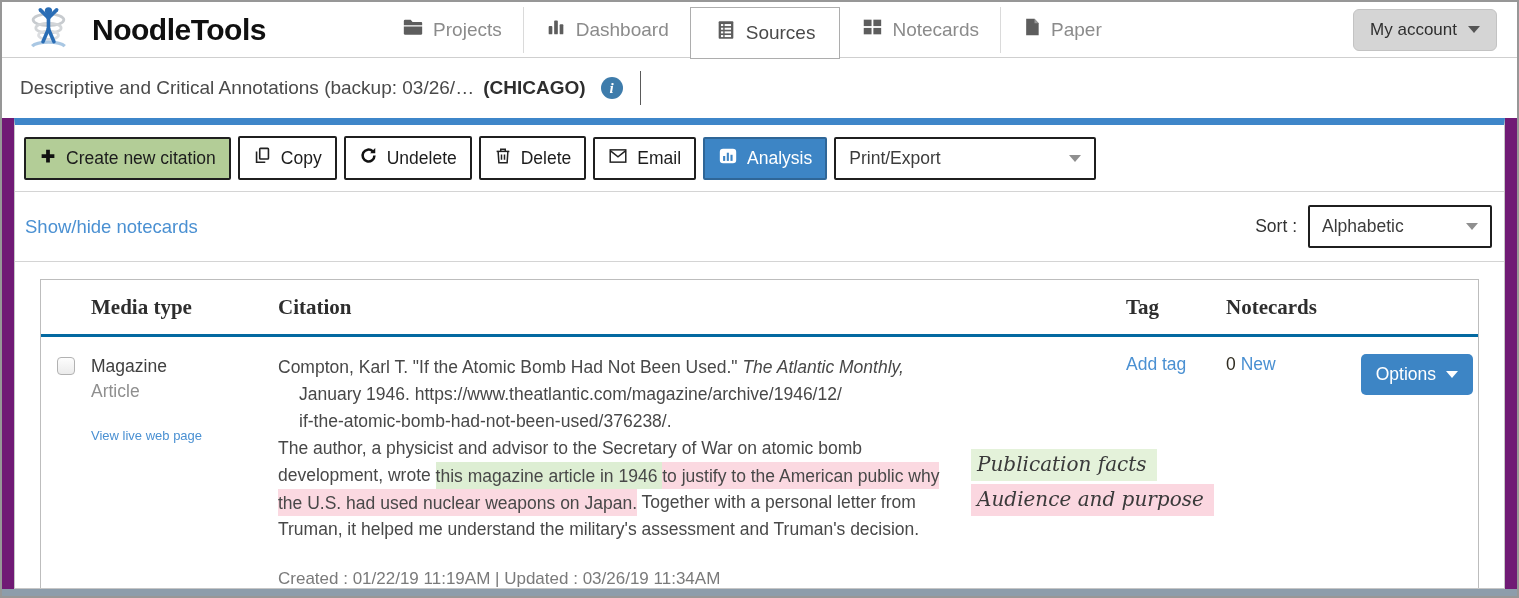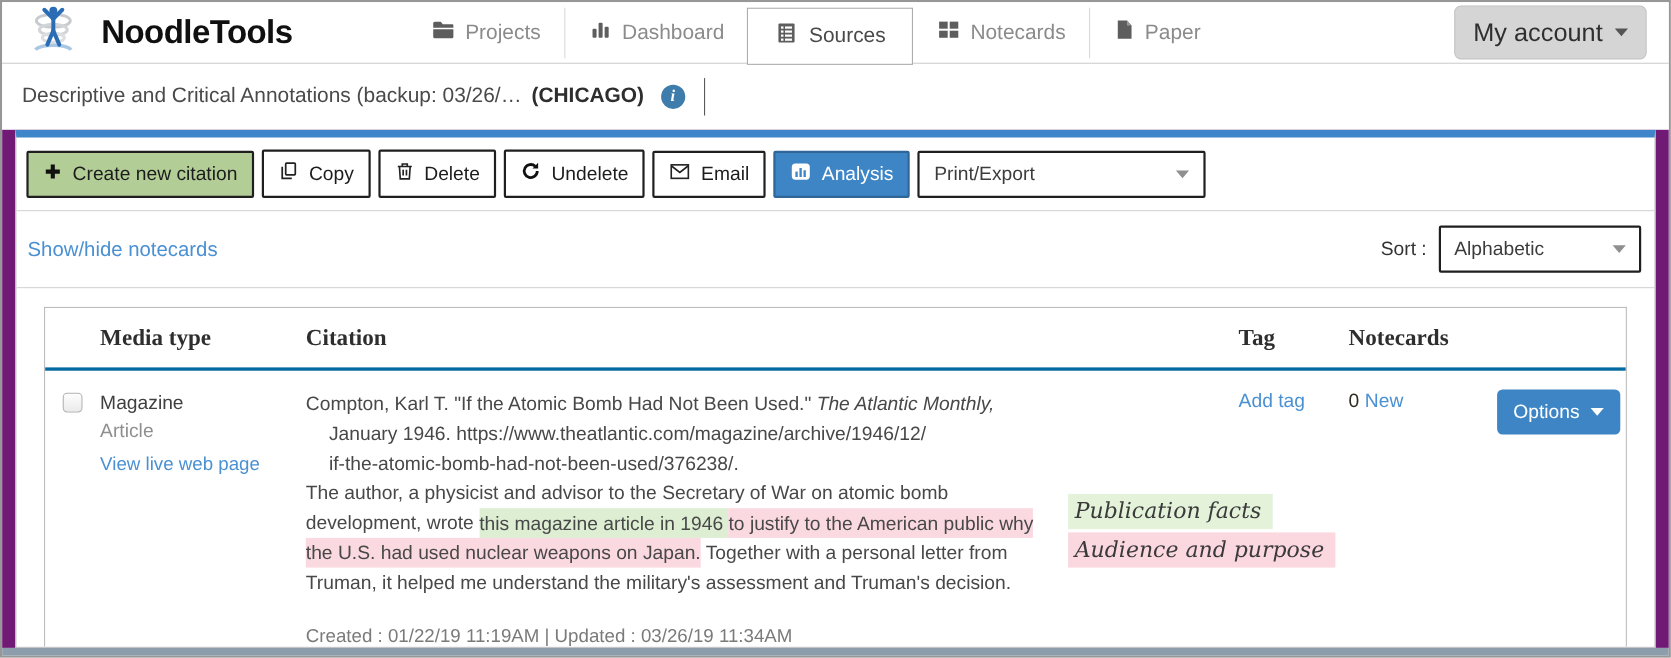--- a/index.html
+++ b/index.html
@@ -36,21 +36,21 @@
   .nav-item.active {
     border:1px solid #adadad; background:#fff;
     color:#4a4a4a; height:52px;
     position:relative; top:3px; z-index:6;
     padding:0 24px;
   }
   .nav-sep { width:1px; height:46px; background:#dadada; }
   .account-btn {
     margin-left:auto;
     background:#d5d5d5; border:1px solid #c3c3c3; border-radius:6px;
-    padding:10px 16px; font-size:23px; color:#2f2f2f;
+    padding:10px 16px; font-size:17px; color:#2f2f2f;
     display:flex; align-items:center; gap:11px; cursor:pointer;
   }
   .caret { width:0; height:0; border-left:6px solid transparent; border-right:6px solid transparent; border-top:7px solid #555; }
   .caret.gray { border-top-color:#8f8f8f; }
   .caret.white { border-top-color:#fff; }
 
   
   .titlebar {
     flex:0 0 60px; height:60px;
     display:flex; align-items:center;
@@ -118,21 +118,21 @@
   .col-tag { width:100px; }
   .col-note { width:252px; display:flex; align-items:flex-start; }
 
   .checkbox {
     width:18px; height:18px; margin-top:3px;
     border:1px solid #b2b2b2; border-radius:4px;
     background:linear-gradient(#fdfdfd,#ebebeb); cursor:pointer;
   }
   .media-cell { font-size:17.5px; line-height:25px; color:#404040; }
   .media-sub { color:#8f8f8f; }
-  .media-cell .link { display:inline-block; margin-top:5px; font-size:17px; }
+  .media-cell .link { display:inline-block; margin-top:19px; font-size:13px; }
 
   .citation-text { width:672px; font-size:17.5px; line-height:27px; color:#484848; }
   .hang { padding-left:21px; }
   .cit-italic { font-style:italic; }
   mark { color:inherit; padding:3.5px 0; }
   mark.hl-green { background:#ddeed3; }
   mark.hl-pink  { background:#fbd9e1; }
   .meta { margin-top:22px; font-size:17px; color:#7a7a7a; }
 
   .anno-labels { position:absolute; left:693px; top:95px; display:flex; flex-direction:column; gap:3px; align-items:flex-start; }
@@ -272,37 +272,37 @@
           <span>
             <svg width="19" height="19" viewBox="0 0 24 24" fill="none" stroke="#222" stroke-width="2">
               <rect x="8.5" y="3" width="11" height="13.5" rx="1"></rect>
               <path d="M15.5 20.5h-11V7"></path>
             </svg>
           </span>
           <span>Copy</span>
         </button>
         <button class="btn">
           <span>
+            <svg width="19" height="19" viewBox="0 0 24 24" fill="none">
+              <path d="M19.5 12a7.5 7.5 0 1 1-2.3-5.4" stroke="#111" stroke-width="3.2"></path>
+              <path d="M20.5 2.5v6.5h-6.5z" fill="#111"></path>
+            </svg>
+          </span>
+          <span>Undelete</span>
+        </button>
+        <button class="btn">
+          <span>
             <svg width="18" height="19" viewBox="0 0 24 24" fill="none" stroke="#222" stroke-width="2">
               <path d="M3.5 6.5h17"></path>
                 <path d="M9 6V3.5h6V6"></path>
               <path d="M5.5 6.5l1 15h11l1-15"></path>
               <path d="M10 10.5v7M14 10.5v7"></path>
             </svg>
           </span>
           <span>Delete</span>
-        </button>
-        <button class="btn">
-          <span>
-            <svg width="19" height="19" viewBox="0 0 24 24" fill="none">
-              <path d="M19.5 12a7.5 7.5 0 1 1-2.3-5.4" stroke="#111" stroke-width="3.2"></path>
-              <path d="M20.5 2.5v6.5h-6.5z" fill="#111"></path>
-            </svg>
-          </span>
-          <span>Undelete</span>
         </button>
         <button class="btn">
           <span>
             <svg width="20" height="18" viewBox="0 0 24 22" fill="none" stroke="#222" stroke-width="1.8">
               <rect x="2.5" y="3.5" width="19" height="15"></rect>
               <path d="M2.5 4.5l9.5 7.5 9.5-7.5"></path>
             </svg>
           </span>
           <span>Email</span>
         </button>

